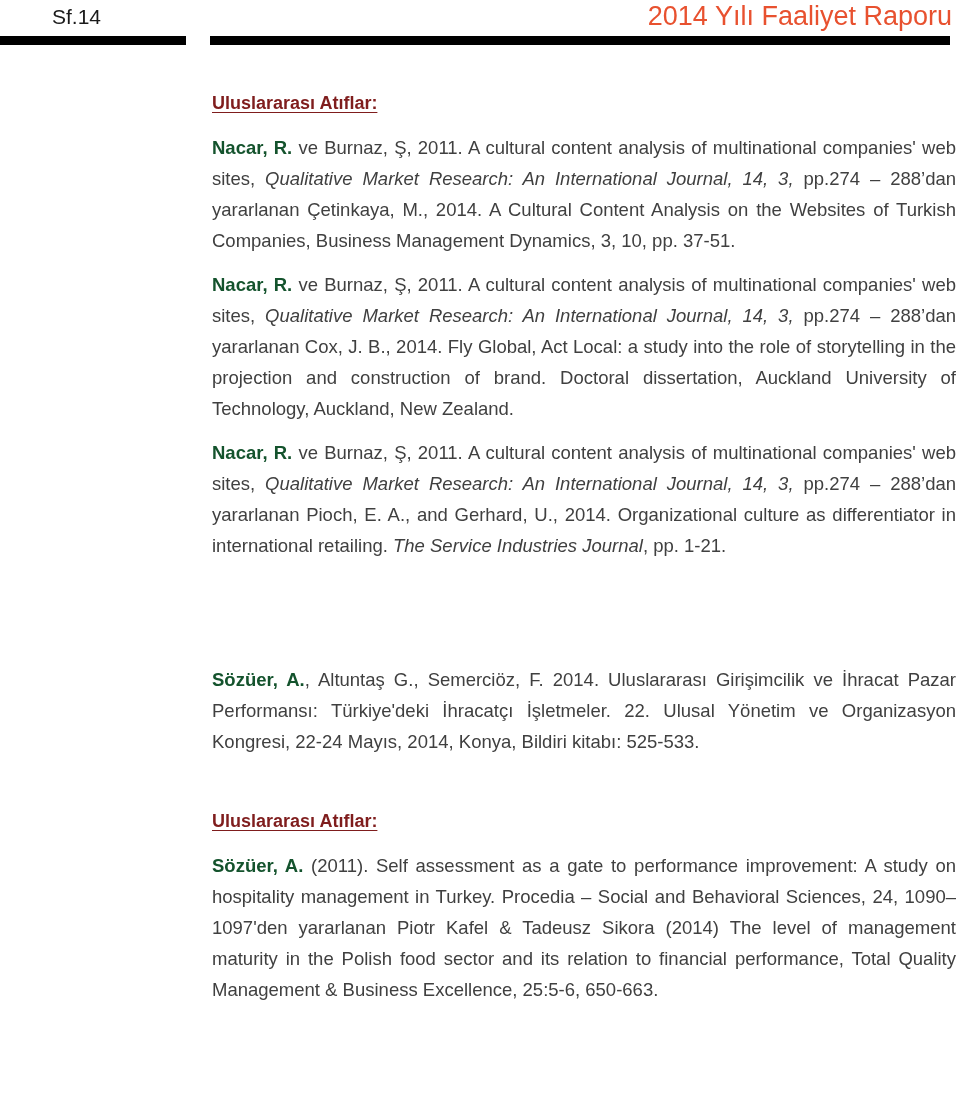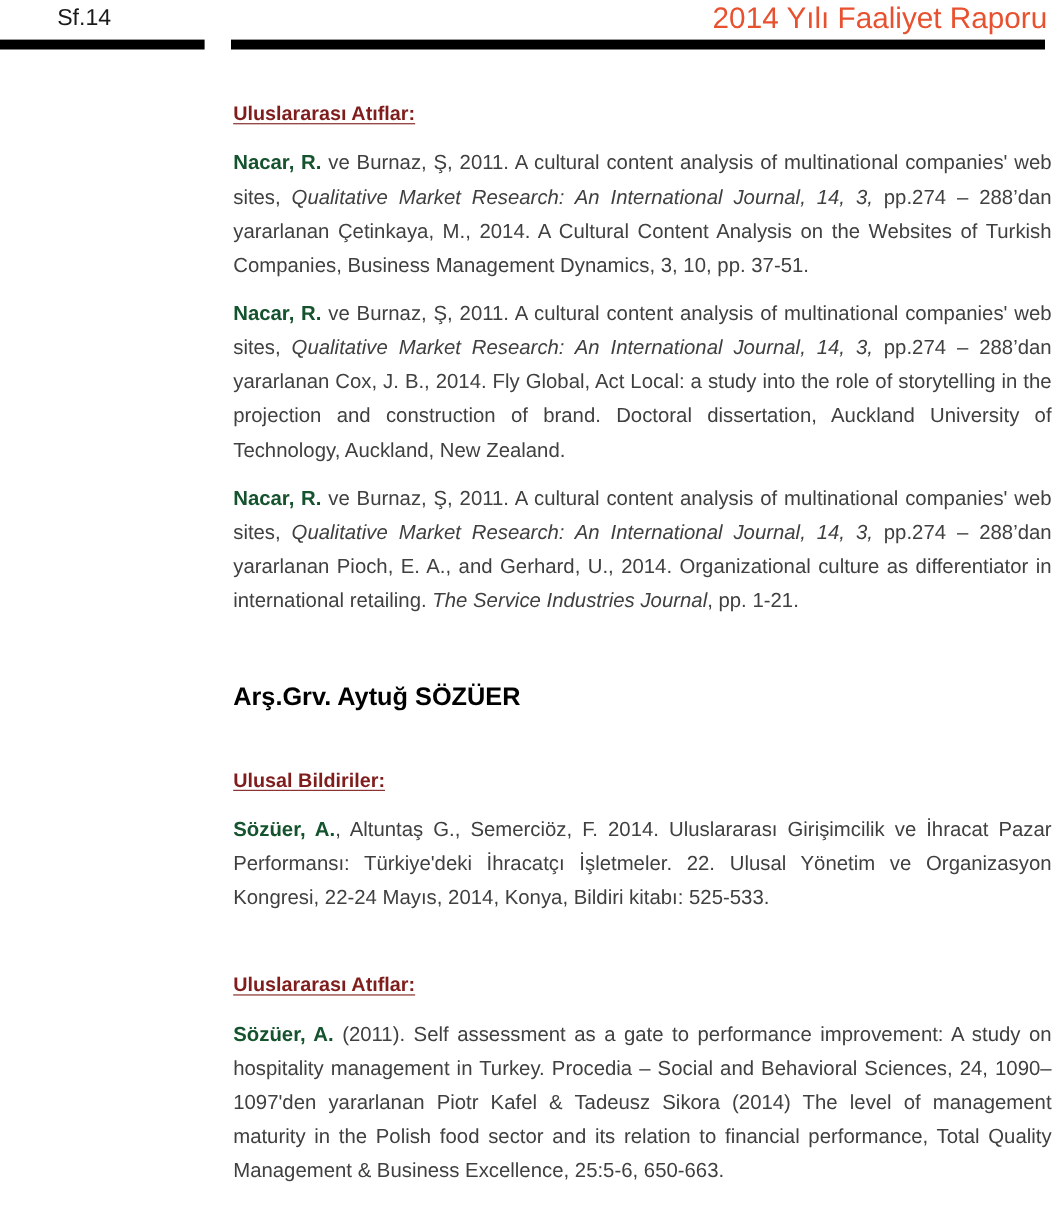--- a/index.html
+++ b/index.html
@@ -128,25 +128,23 @@
   </p>
 
   <div class="gap-xs"></div>
 
   <p class="para">
     <span class="bold">Nacar, R.</span><span> ve Burnaz, Ş, 2011. A cultural content analysis of multinational companies' web sites, </span><span class="ital">Qualitative Market Research: An International Journal, 14, 3,</span><span> pp.274 – 288’dan yararlanan Pioch, E. A., and Gerhard, U., 2014. Organizational culture as differentiator in international retailing. </span><span class="ital">The Service Industries Journal</span><span>, pp. 1-21.</span>
   </p>
 
   <div class="gap-lg"></div>
 
-  <div class="person-heading">Arş.Grv. Aytuğ SÖZÜER</div>
 
   <div class="gap-md"></div>
 
-  <div class="section-heading">Ulusal Bildiriler:</div>
 
   <p class="para">
     <span class="bold">Sözüer, A.</span><span>, Altuntaş G., Semerciöz, F. 2014. Uluslararası Girişimcilik ve İhracat Pazar Performansı: Türkiye'deki İhracatçı İşletmeler. 22. Ulusal Yönetim ve Organizasyon Kongresi, 22-24 Mayıs, 2014, Konya, Bildiri kitabı: 525-533.</span>
   </p>
 
   <div class="gap-md"></div>
 
   <div class="section-heading">Uluslararası Atıflar:</div>
 
   <p class="para">

